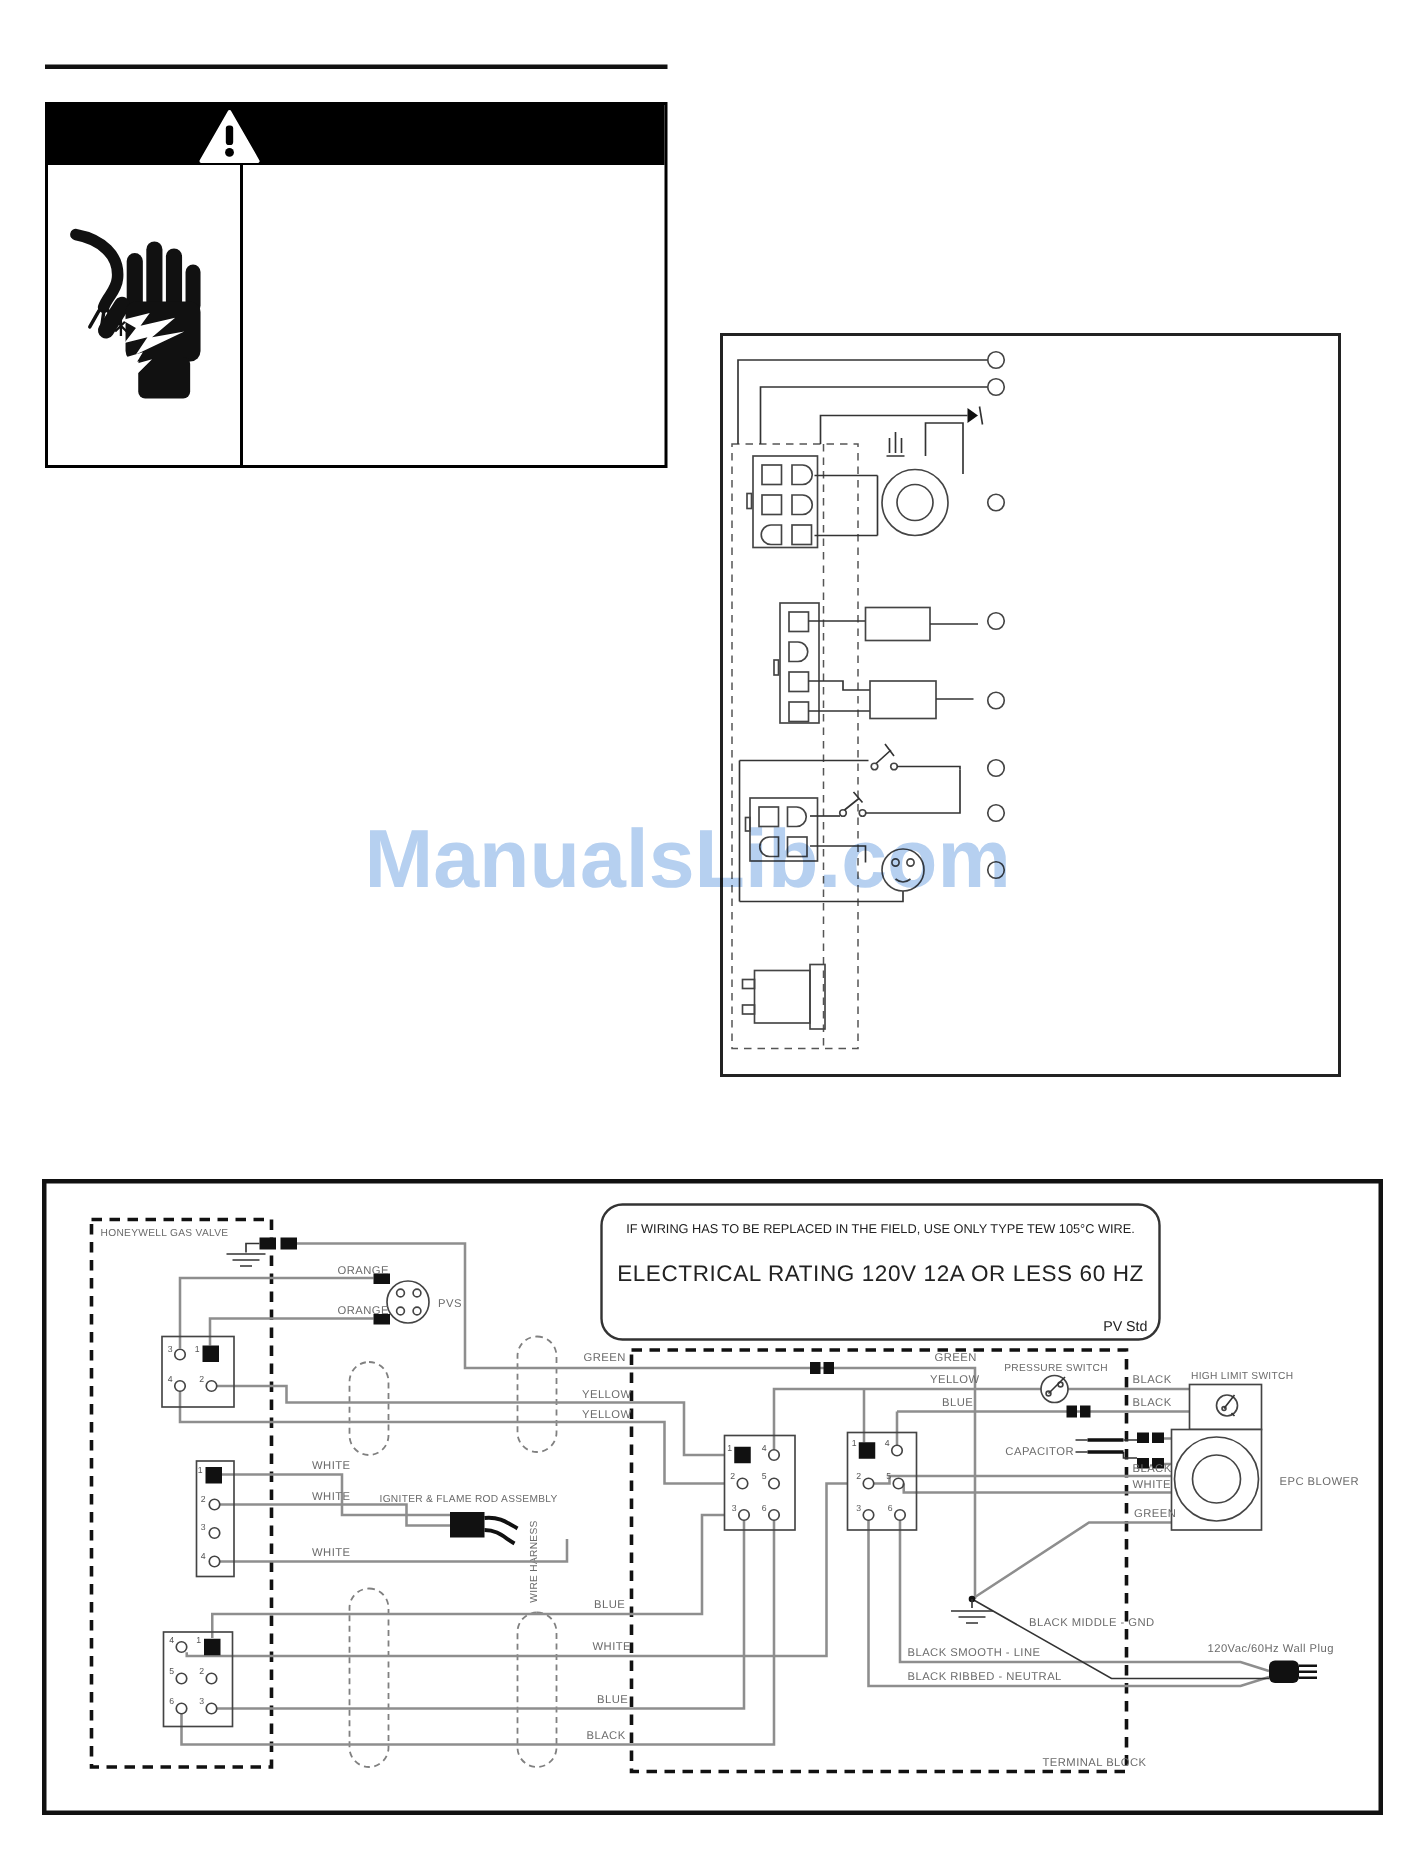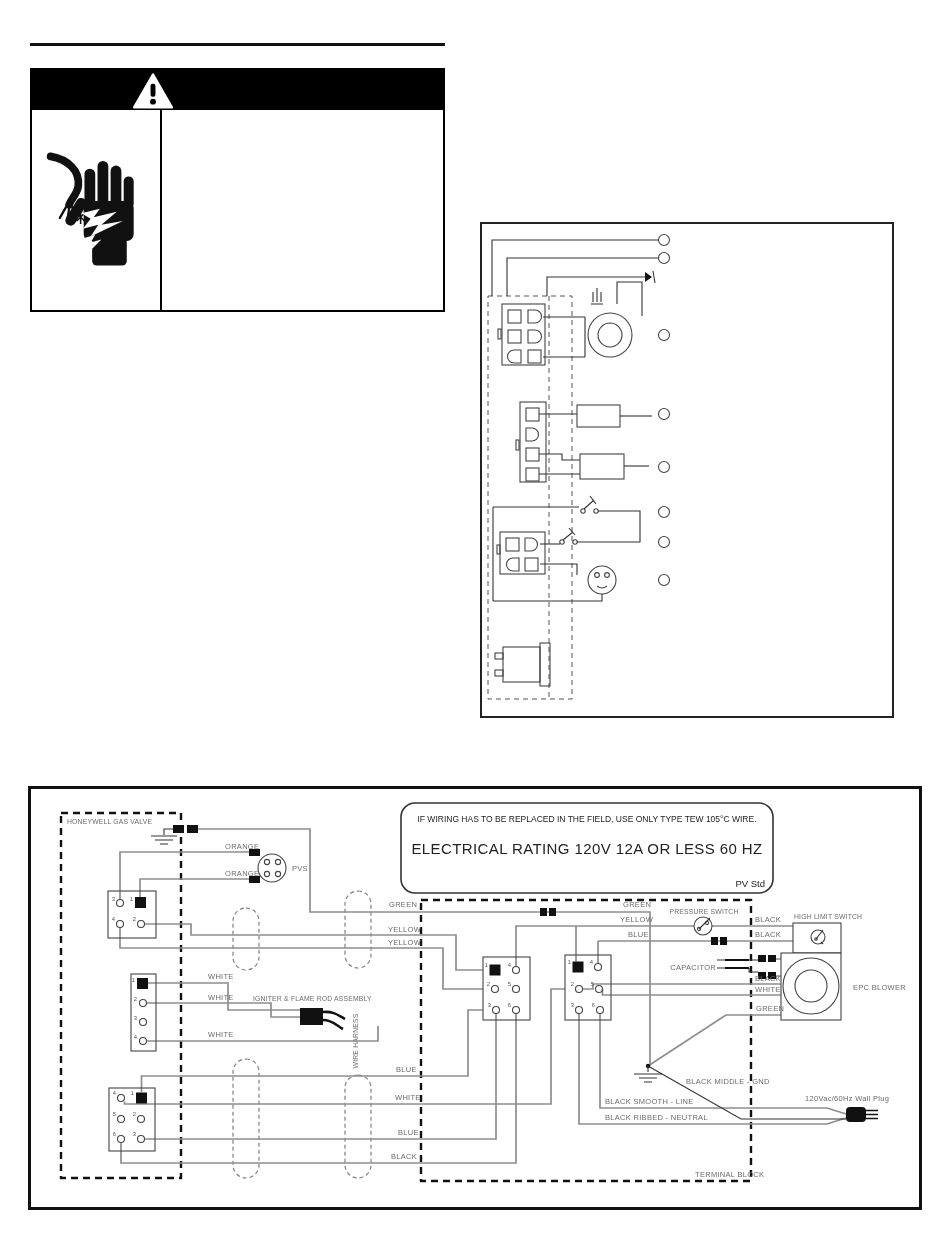--- a/index.html
+++ b/index.html
@@ -401,14 +401,15 @@
         <text x="367" y="346" class="lbl">BLUE</text>
         <text x="360" y="370" class="lbl">BLACK</text>
         <text x="655" y="295" class="lbl">BLACK MIDDLE - GND</text>
         <text x="574" y="315" class="lbl">BLACK SMOOTH - LINE</text>
         <text x="574" y="331" class="lbl">BLACK RIBBED - NEUTRAL</text>
         <text x="774" y="312" class="lbl">120Vac/60Hz Wall Plug</text>
       </g>
     </svg>
   </div>
 
+  <div class="watermark">ManualsLib.com</div>
 
 </div>
 
 </body></html>

